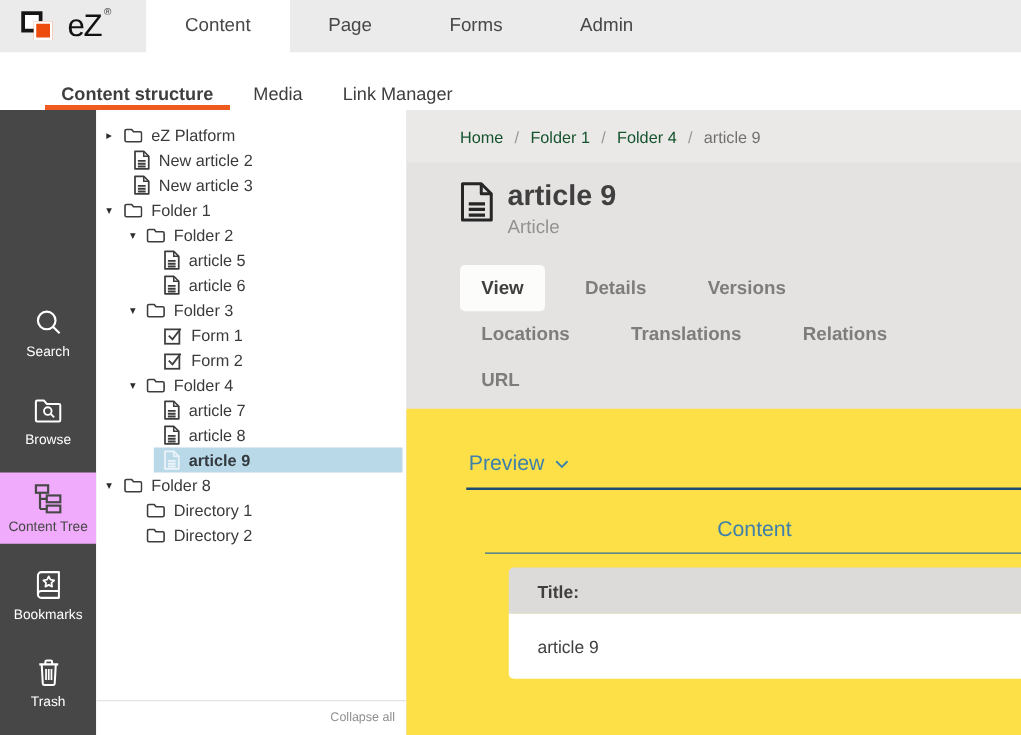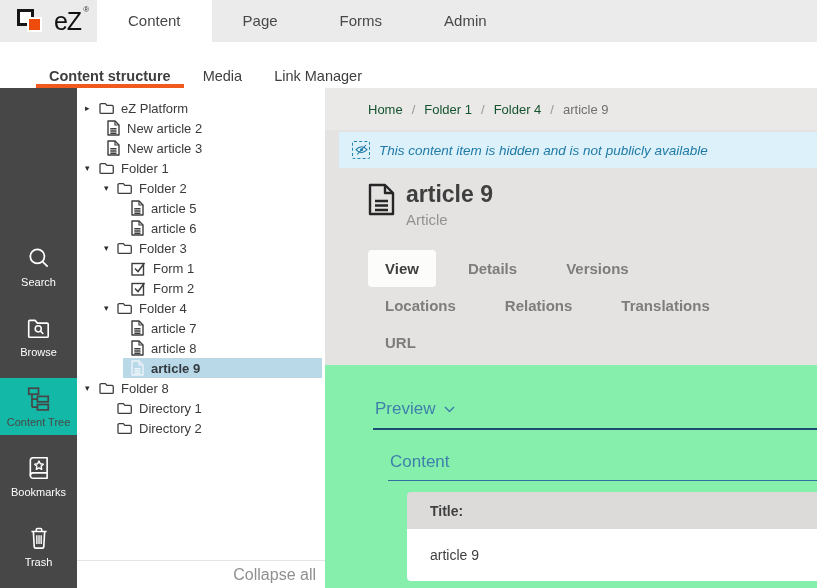--- a/index.html
+++ b/index.html
@@ -3,76 +3,76 @@
 <meta charset="utf-8">
 <style>
   * { margin:0; padding:0; box-sizing:border-box; }
   html,body { width:817px; height:588px; }
   body {
     font-family:"Liberation Sans", sans-serif;
     background:#fff; color:#3f3f3f;
     overflow:hidden; position:relative;
   }
   
-  #topbar { height:42px; background:#ebebeb; display:flex; align-items:stretch; }
+  #topbar { height:42px; background:#ebebeb; display:flex; align-items:stretch;gap:20px; }
   #logo { width:97px; display:flex; align-items:center; justify-content:center; gap:6px; }
   .logo-squares { position:relative; width:32px; height:30px; }
   .sq-white { position:absolute; left:1px; top:3px; width:17px; height:17px; background:#fff; border:3px solid #161616; }
   .sq-orange { position:absolute; left:11px; top:11px; width:15px; height:15px; background:#ed4c0c; border:2px solid #fff; }
   .logo-text { font-size:25px; color:#111; letter-spacing:-1px; position:relative; }
   .logo-reg { font-size:8px; position:absolute; top:-2px; right:-7px; color:#333; }
   #top-tabs { display:flex; }
   .top-tab { padding:0 31px; line-height:42px; font-size:15px; color:#484848; cursor:default; }
   .top-tab.active { background:#fff; }
   
   #subnav { height:46px; background:#fff; display:flex; align-items:flex-end; padding-left:36px; }
   .sub-item { margin-right:6px; padding:4px 13px 0 13px; font-size:14.5px; color:#3e3e3e;
               display:flex; align-items:center; border-bottom:4px solid transparent; }
   .sub-item.active { font-weight:bold; border-bottom-color:#ef5a1e; }
   
   #bodyrow { display:flex; height:500px; }
   
   #siderail { width:77px; background:#474747; display:flex; flex-direction:column; padding-top:30px; flex:none;justify-content:flex-end; }
   .side-item { height:57px; margin-bottom:13px; display:flex; flex-direction:column;
                align-items:center; justify-content:center; color:#fff; }
-  .side-item.active { background:#14b8a6; color:#474747; }
+  .side-item.active { background:#f0abfc; color:#474747; }
   .side-item .lbl { font-size:11px; margin-top:5px; }
   .side-item svg { display:block; }
   
   #treepanel { width:248px; background:#fff; display:flex; flex-direction:column; flex:none; }
   #tree-rows { flex:1; padding-top:10px; overflow:hidden; }
   .tree-row { position:relative; height:20px; display:flex; align-items:center; font-size:13px; color:#3a3a3a; }
   .tree-row .arrow { position:absolute; top:0; width:12px; height:20px; line-height:20px;
                      font-size:9px; color:#2c2c2c; text-align:left; }
   .tree-row .hl { display:flex; align-items:center; height:100%; flex:1; margin-right:3px; padding-left:8px; gap:7px; }
   .tree-row.selected .hl { background:#b9d8e8; font-weight:bold; color:#333a3f; }
   .tree-row.hidden-item .hl { background:#e9f2f8; color:#b3bdc4; }
   .tree-row .ticon { display:flex; align-items:center; }
   #tree-footer { height:28px; border-top:1px solid #e4e4e4; display:flex; align-items:center;
-                 justify-content:flex-end; padding-right:9px; color:#8f8f8f; font-size:16px; }
+                 justify-content:flex-end; padding-right:9px; color:#8f8f8f; font-size:10px; }
   
   #main { flex:1; background:#e5e3e2; display:flex; flex-direction:column; overflow:hidden; }
   #breadcrumb-bar { height:42px; background:#ebe9e8; display:flex; align-items:center;
                     padding-left:43px; font-size:13px; flex:none; }
   .bc-link { color:#14532d; }
   .bc-sep { color:#979797; margin:0 9px; }
   .bc-current { color:#707070; }
   #notice { margin:2px 0 0 14px; height:36px; background:#ddf1fb; display:flex; align-items:center;
             padding-left:13px; gap:9px; flex:none; }
   #notice-text { font-style:italic; color:#1f7aa6; font-size:13.5px; }
   .eye-box { width:18px; height:18px; border:1px dashed #2486ad; border-radius:2px;
              display:flex; align-items:center; justify-content:center; flex:none; }
   #page-head { padding:12px 0 0 43px; display:flex; gap:11px; flex:none; }
   #page-head .ph-icon { margin-top:3px; }
   .ph-title { font-size:23px; font-weight:bold; color:#3f3f3f; line-height:28px; }
   .ph-type { font-size:15px; color:#929292; margin-top:3px; }
   #tabs { margin:22px 43px 4px 43px; display:flex; flex-wrap:wrap;font-weight:bold; }
   .tab { padding:10px 17px; margin-right:15px; font-size:15px; color:#7f7d7b; }
   .tab.active { background:#fcfcfb; color:#3f3f3f; border-radius:4px; }
-  #main-content { flex:1; background:#86efac; }
+  #main-content { flex:1; background:#fde047;text-align:center; }
   #preview-row { margin:34px 0 0 50px; color:#3e80ab; font-size:17px; display:flex; align-items:center; gap:9px; }
   #preview-line { margin:9px 0 0 48px; height:2px; background:#1d4c72; }
   #content-h { margin:22px 0 0 65px; color:#3e80ab; font-size:17px; }
   #content-line { margin:8px 0 0 63px; height:1px; background:#2f6f9b; }
   #field-table { margin:11px 0 0 82px; }
   .f-head { height:37px; background:#dcdbda; display:flex; align-items:center; padding-left:23px;
             font-weight:bold; font-size:14px; color:#3f3f3f; border-radius:4px 0 0 0; }
   .f-val  { height:52px; background:#fff; display:flex; align-items:center; padding-left:23px;
             font-size:14px; color:#3f3f3f; border-radius:0 0 0 4px; }
 </style>
@@ -361,52 +361,42 @@
     <div id="breadcrumb-bar">
         <span class="bc-link">Home</span>
         <span class="bc-sep">/</span>
         <span class="bc-link">Folder 1</span>
         <span class="bc-sep">/</span>
         <span class="bc-link">Folder 4</span>
         <span class="bc-sep">/</span>
         <span class="bc-current">article 9</span>
       </div>
 
-    <div id="notice">
-      <span class="eye-box">
-        <svg width="13" height="12" viewBox="0 0 13 12">
-          <path d="M1 5.7 Q6.5 -0.3 12 5.7 Q6.5 11.7 1 5.7 Z" fill="none" stroke="#1f7aa6" stroke-width="1.1"></path>
-          <circle cx="6.5" cy="5.7" r="1.5" fill="#1f7aa6"></circle>
-          <path d="M2.2 10.5 L11 1" stroke="#1f7aa6" stroke-width="1.1"></path>
-        </svg>
-      </span>
-      <span id="notice-text">This content item is hidden and is not publicly available</span>
-    </div>
 
     <div id="page-head">
       <span class="ph-icon">
         <svg width="27" height="33" viewBox="0 0 27 33">
           <path d="M2 2 h15 l8 8 v21 H2 z" fill="none" stroke="#262626" stroke-width="2.4" stroke-linejoin="round"></path>
           <path d="M17 2 v8 h8" fill="none" stroke="#262626" stroke-width="2.4" stroke-linejoin="round"></path>
           <path d="M7 18 h13 M7 22.5 h13 M7 27 h13" stroke="#262626" stroke-width="2.6"></path>
         </svg>
       </span>
       <div>
         <div class="ph-title">article 9</div>
         <div class="ph-type">Article</div>
       </div>
     </div>
 
     <div id="tabs">
         <div class="tab active">View</div>
         <div class="tab">Details</div>
         <div class="tab">Versions</div>
         <div class="tab">Locations</div>
+        <div class="tab">Translations</div>
         <div class="tab">Relations</div>
-        <div class="tab">Translations</div>
         <div class="tab">URL</div>
       </div>
 
     <div id="main-content">
       <div id="preview-row">
         <span>Preview</span>
         <svg width="11" height="7" viewBox="0 0 11 7">
           <polyline points="1,1 5.5,5.5 10,1" fill="none" stroke="#3e80ab" stroke-width="1.5"></polyline>
         </svg>
       </div>

